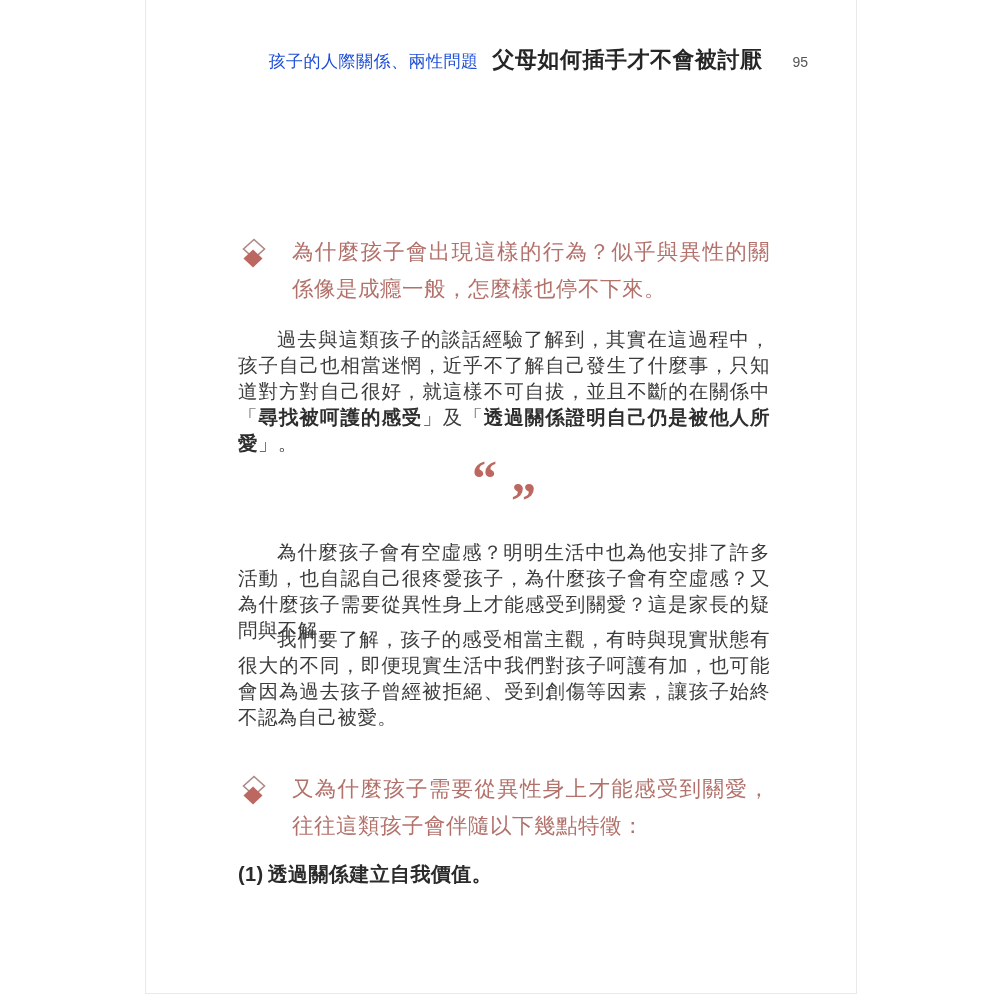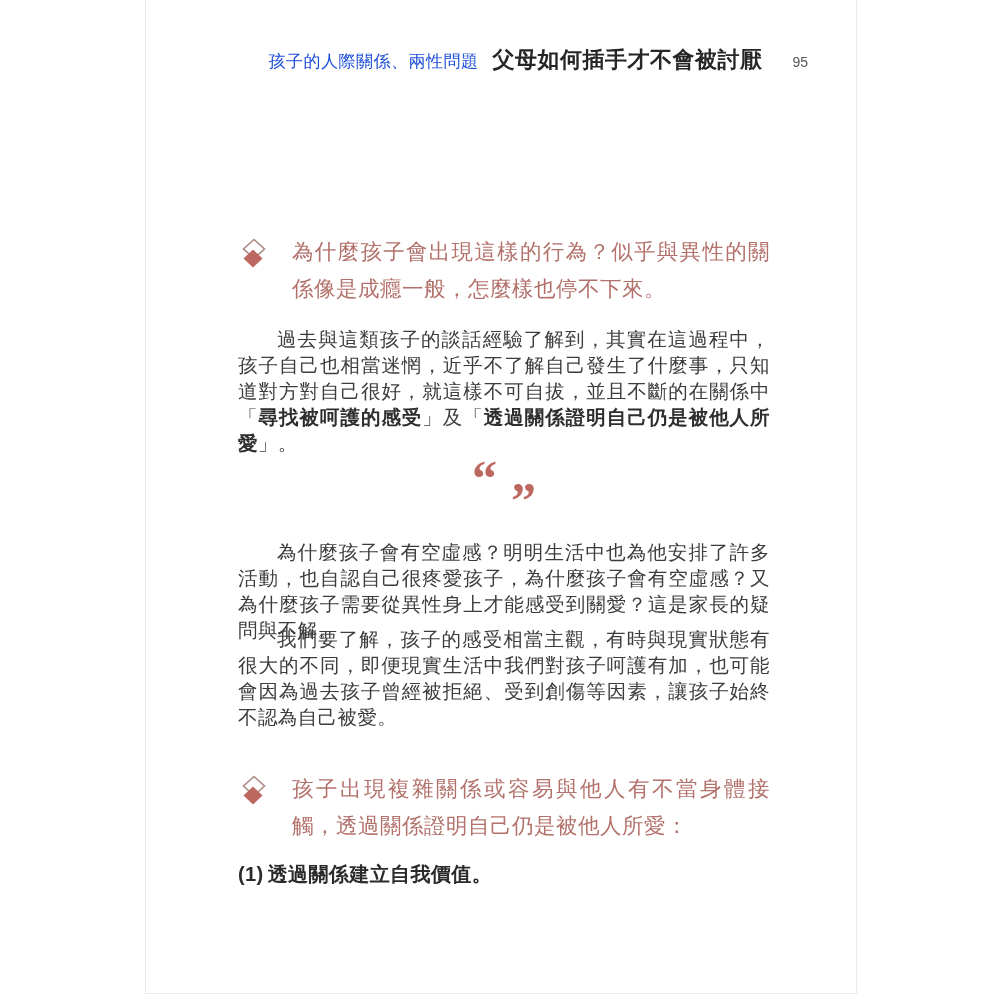--- a/index.html
+++ b/index.html
@@ -130,18 +130,18 @@
 
 <p class="content-block body-para" id="para-3">我們要了解，孩子的感受相當主觀，有時與現實狀態有很大的不同，即便現實生活中我們對孩子呵護有加，也可能會因為過去孩子曾經被拒絕、受到創傷等因素，讓孩子始終不認為自己被愛。</p>
 
 <div class="content-block heading" id="heading-2">
   <span class="bullet">
     <svg width="26" height="30" viewBox="0 0 26 30">
       <polygon points="13,1.5 23.5,11 13,20.5 2.5,11" fill="none" stroke="#ad8a86" stroke-width="1.6"></polygon>
       <polygon points="12,11.5 21.5,20.5 12,29.5 2.5,20.5" fill="#bc675f"></polygon>
     </svg>
   </span>
-  <span>孩子出現複雜關係或容易與他人有不當身體接觸，透過關係證明自己仍是被他人所愛：</span>
+  <span>又為什麼孩子需要從異性身上才能感受到關愛，往往這類孩子會伴隨以下幾點特徵：</span>
 </div>
 
 <div class="content-block list-item" id="item-1">
   <span class="marker">(1)</span><span>透過關係建立自我價值。</span>
 </div>
 
 </body></html>

